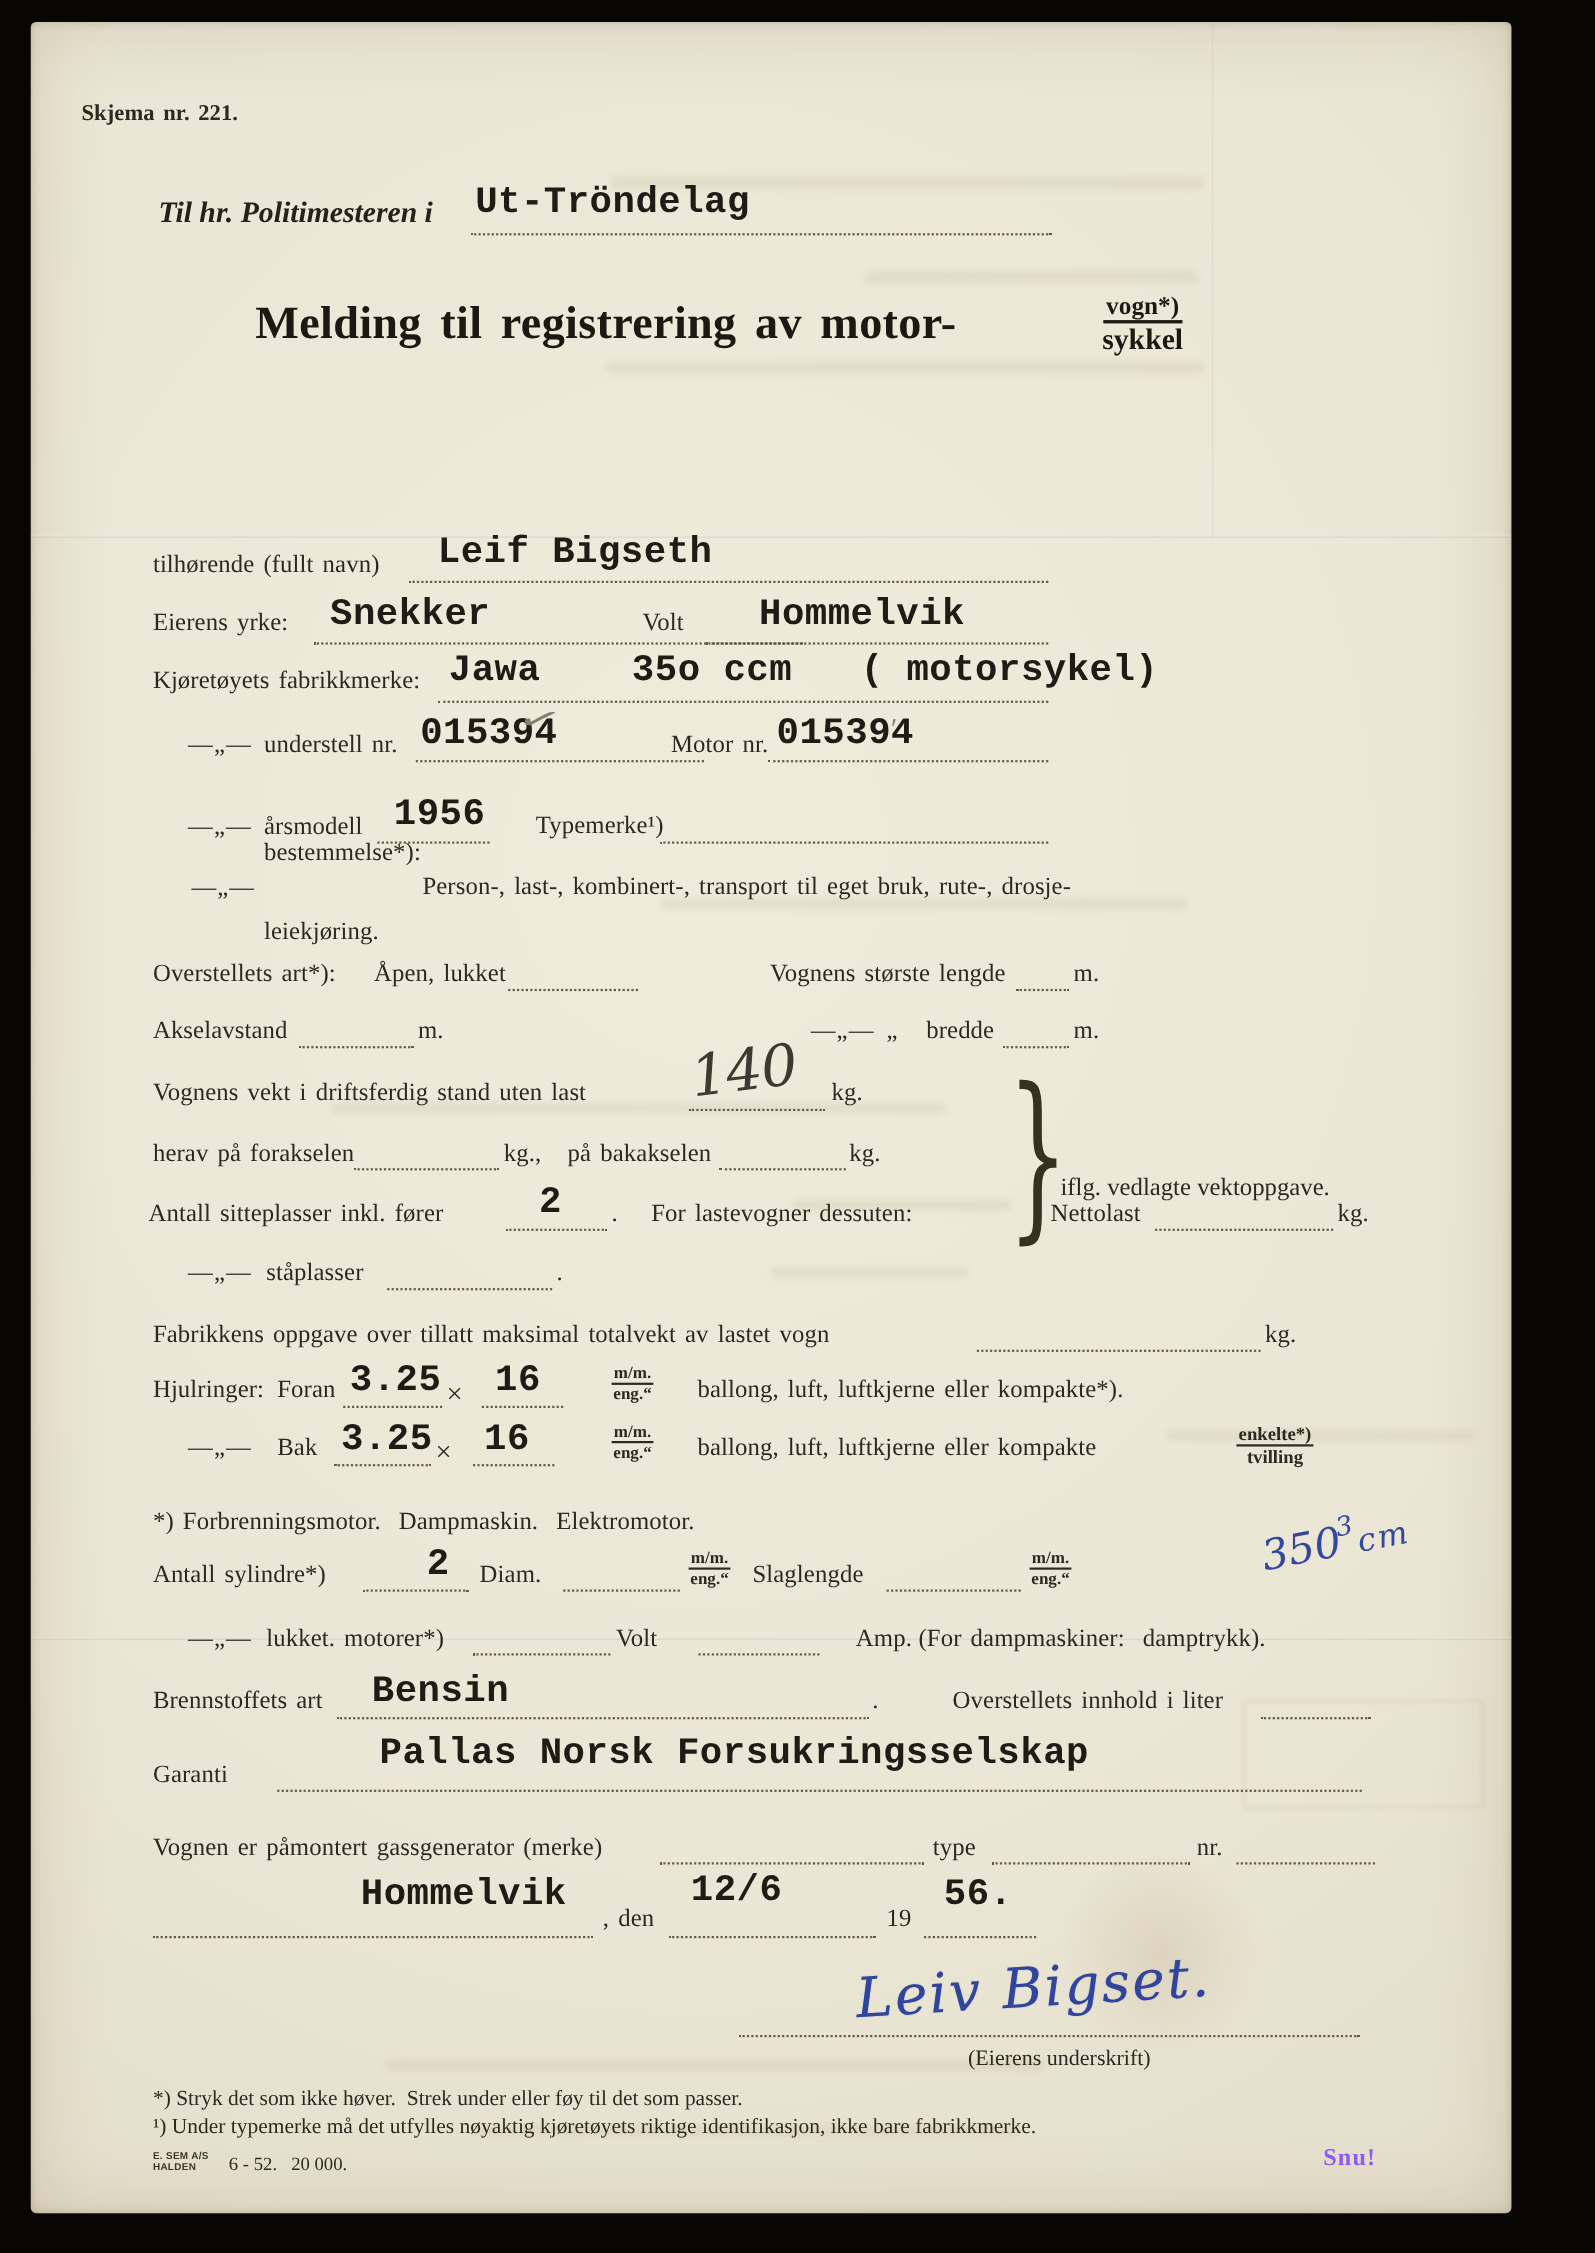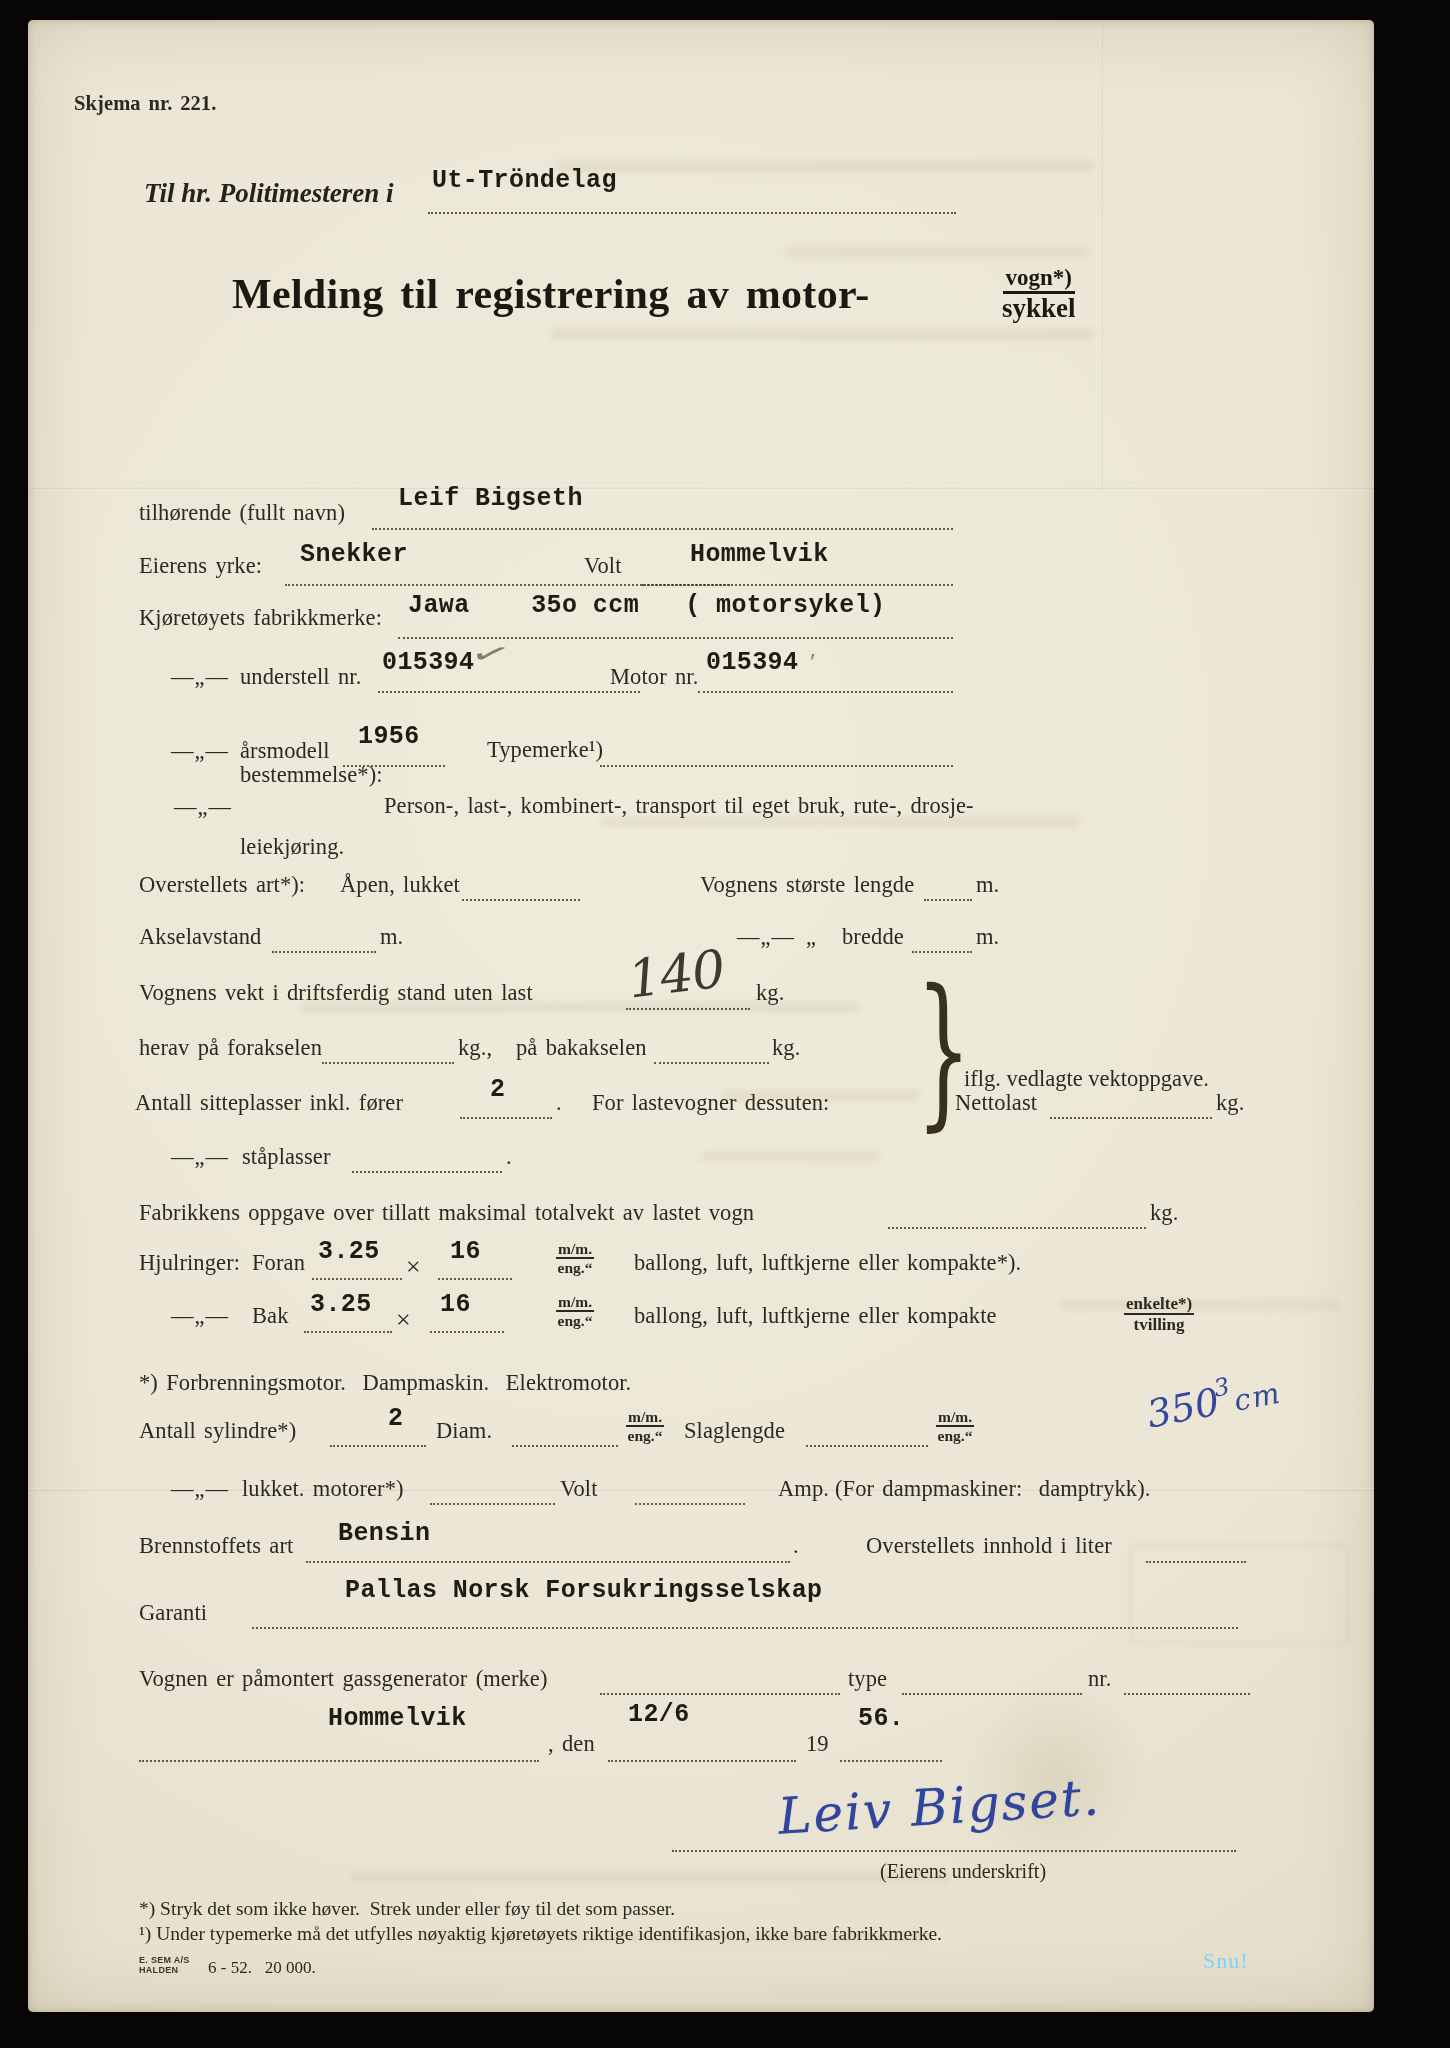--- a/index.html
+++ b/index.html
@@ -15,42 +15,42 @@
     border-radius:5px;
     box-shadow: inset 0 0 70px rgba(120,100,60,.20), inset 0 0 8px rgba(90,75,45,.25);
   }
   .crease-h{position:absolute;left:28px;width:1346px;height:3px;
     background:linear-gradient(rgba(255,255,255,.55),rgba(110,95,60,.28));opacity:.45}
   .crease-v{position:absolute;width:3px;background:linear-gradient(90deg,rgba(255,255,255,.4),rgba(110,95,60,.22));opacity:.4}
 
   .lbl{position:absolute;font-size:22.5px;color:#2d2920;letter-spacing:.1px;word-spacing:2.5px;white-space:pre;line-height:1.15}
   .lbl-it{position:absolute;font-style:italic;font-weight:600;font-size:27px;color:#26221a;white-space:pre}
   .sm{position:absolute;font-size:19.5px;color:#2d2920;white-space:pre}
-  .typed{position:absolute;font-family:"Liberation Mono",monospace;font-weight:700;font-size:25px;color:#1f1c16;white-space:pre;letter-spacing:.4px}
+  .typed{position:absolute;font-family:"Liberation Mono",monospace;font-weight:700;font-size:34px;color:#1f1c16;white-space:pre;letter-spacing:.4px}
   .dln{position:absolute;height:0;border-bottom:2.5px dotted #4a432f;opacity:.85}
   .dash{position:absolute;font-size:22.5px;color:#2d2920;letter-spacing:1px;white-space:pre}
   .title{position:absolute;font-size:42px;font-weight:700;color:#1d1912;letter-spacing:.3px;word-spacing:6px;white-space:pre}
   .tfrac{position:absolute;display:inline-flex;flex-direction:column;align-items:center;line-height:1.05;color:#1d1912;font-weight:700}
   .tfrac .ft{font-size:23px;border-bottom:3px solid #1d1912;padding:0 3px 1px}
   .tfrac .fb{font-size:27px}
   .frac{position:absolute;display:inline-flex;flex-direction:column;align-items:center;font-size:15.5px;line-height:1.12;color:#2d2920;font-weight:600}
   .frac .ft{border-bottom:2px solid #2d2920;padding:0 2px}
   .frac.f2{font-size:17px;font-weight:600}
   .hand{position:absolute;font-family:"DejaVu Serif",serif;font-style:italic;white-space:pre}
   #hand-140{font-size:52px;color:#3e3a31;transform:rotate(-7deg);letter-spacing:-1px}
   #hand-350{font-size:38px;color:#33479c;transform:rotate(-11deg)}
   #hand-350 sup{font-size:24px;position:relative;top:-4px;left:-2px}
   #hand-350 .hb-unit{font-size:29px;letter-spacing:2px}
   #signature{font-size:50px;color:#30459b;transform:rotate(-3.5deg);letter-spacing:2px;text-shadow:0 0 1px rgba(48,69,155,.5)}
   .pencil{position:absolute;color:#847e6e;font-weight:400}
   .brace{position:absolute;font-size:158px;font-family:"DejaVu Serif",serif;color:#37321f;transform:scale(.55,1.04);transform-origin:left top;line-height:.95}
   .note-ink{position:absolute;font-size:22.5px;color:#2d2920;white-space:pre}
   .imprint{position:absolute;font-size:9px;font-weight:700;line-height:1.15;color:#3a352a;font-family:"Liberation Sans",sans-serif;letter-spacing:.3px}
   .edition{position:absolute;font-size:17px;color:#2d2920;white-space:pre}
-  .turn{position:absolute;font-size:22px;font-weight:400;color:#7dd3fc;letter-spacing:1px}
+  .turn{position:absolute;font-size:22px;font-weight:700;color:#8b5cf6;letter-spacing:1px}
   .ghost{position:absolute;background:#8a7c58;opacity:.10;filter:blur(3px);border-radius:6px;height:12px}
   .gbox{position:absolute;border:2px solid rgba(150,125,75,.14);filter:blur(2px);background:transparent}
   .gcirc{position:absolute;border-radius:50%;background:radial-gradient(circle, rgba(150,122,70,.14), rgba(150,122,70,0) 68%);filter:blur(2px)}
 </style>
 </head>
 <body>
 
 <div id="paper"></div>
 
 <div class="crease-h" style="top:486px"></div>

